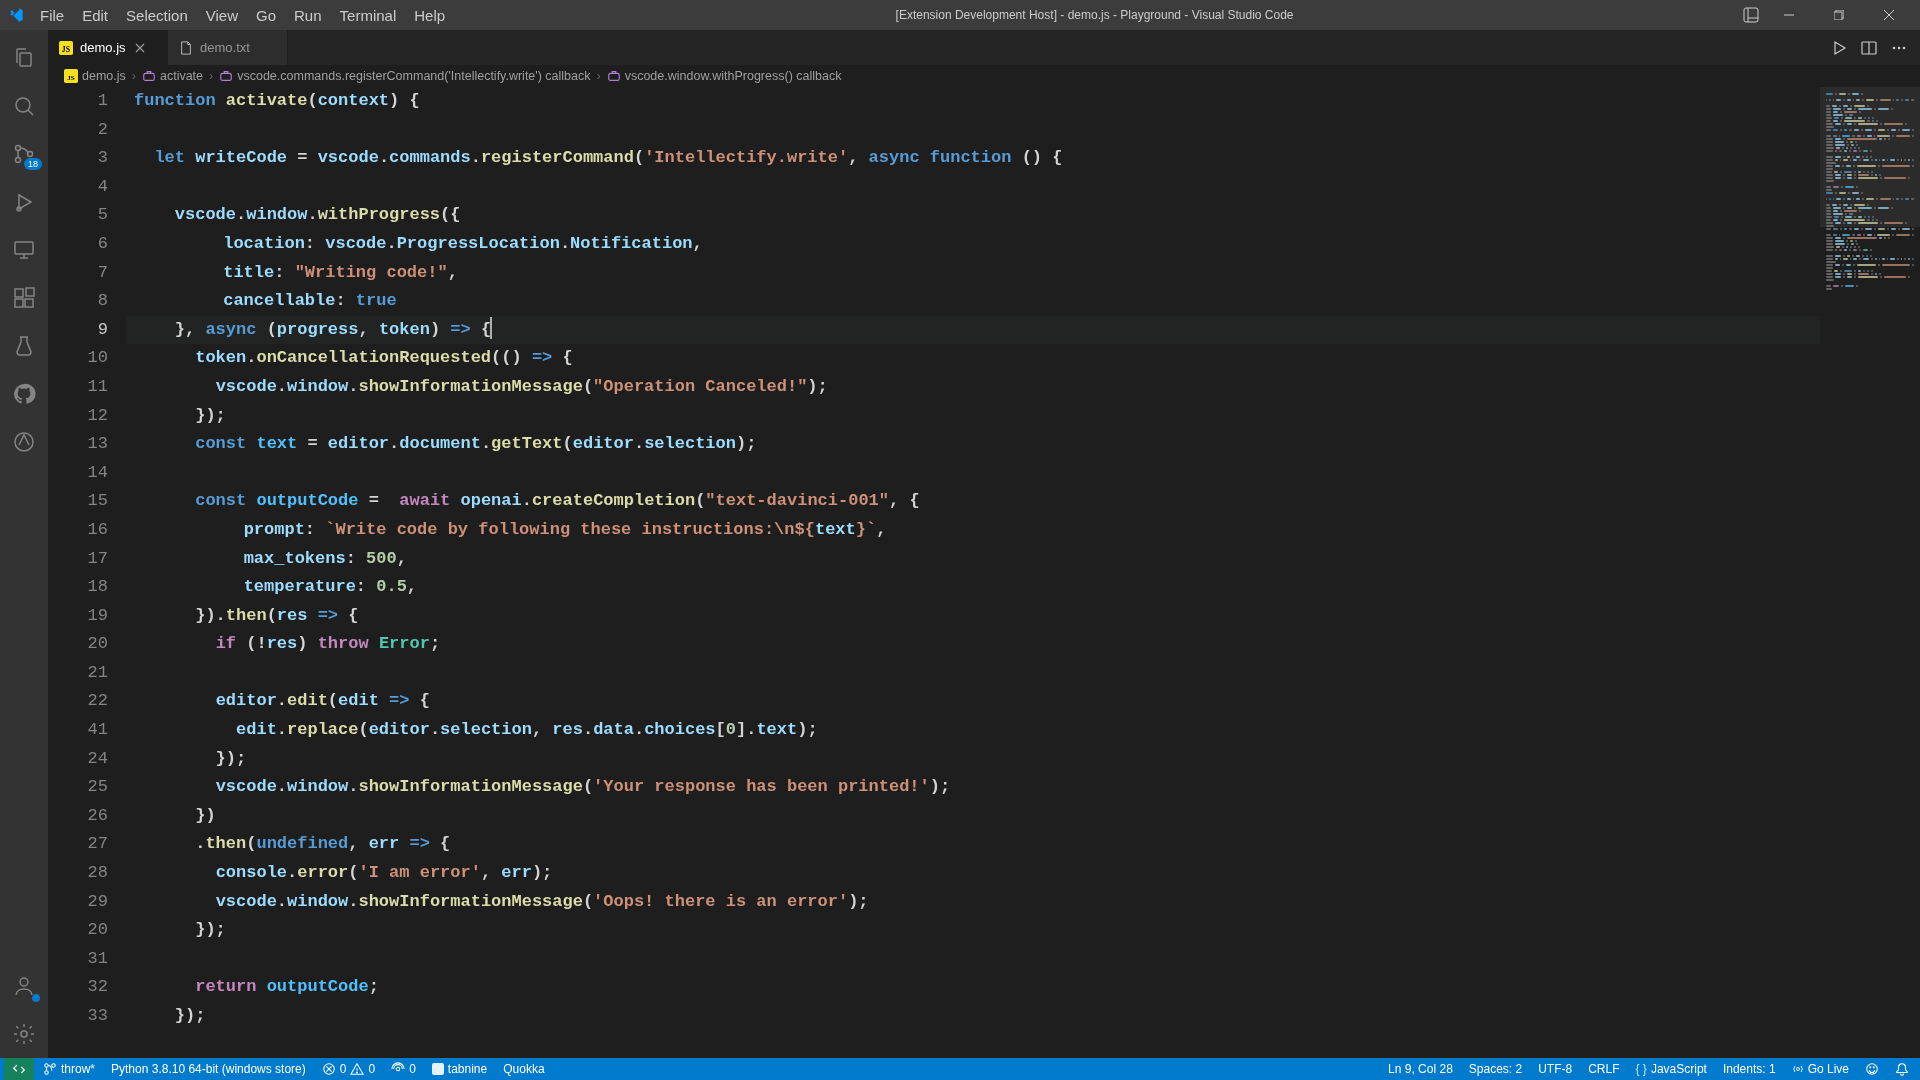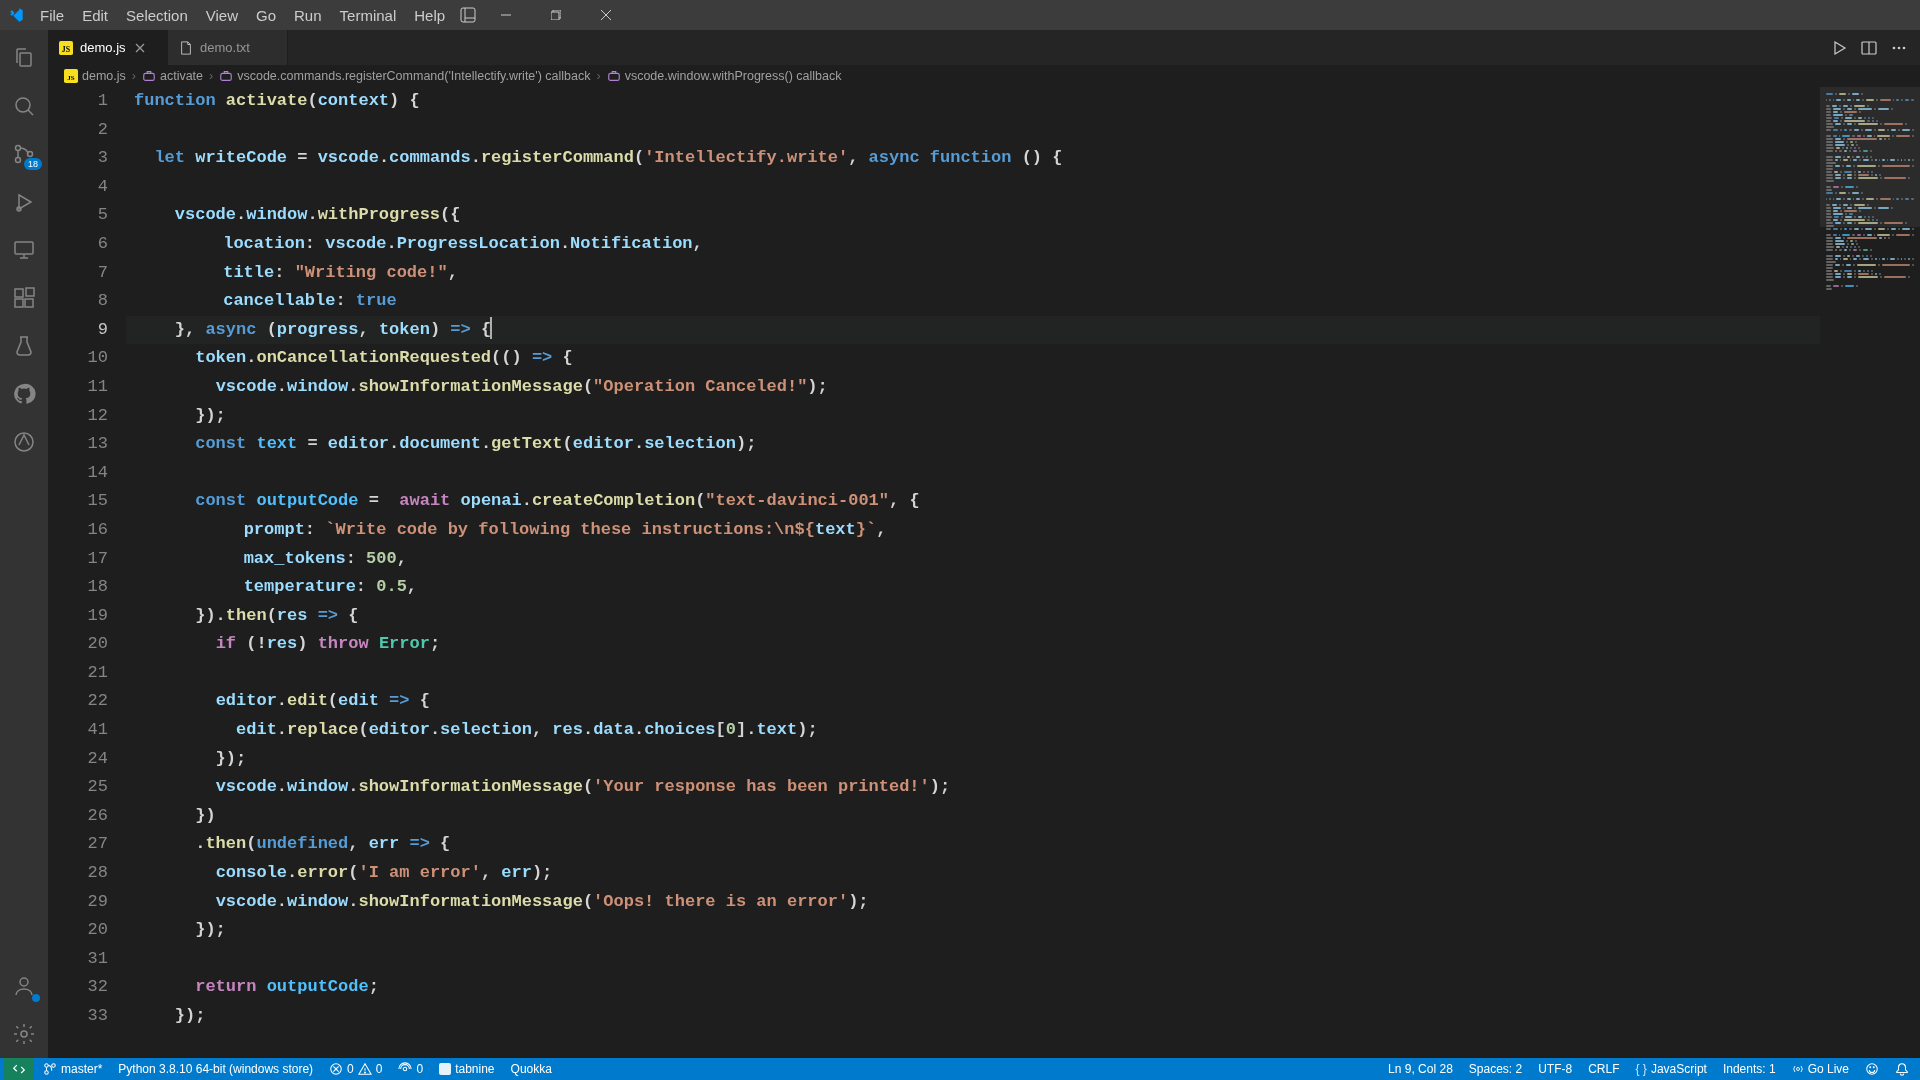--- a/index.html
+++ b/index.html
@@ -270,20 +270,21 @@
   <div class="menu-bar" id="menu-bar">
       <div class="menu-item">File</div>
       <div class="menu-item">Edit</div>
       <div class="menu-item">Selection</div>
       <div class="menu-item">View</div>
       <div class="menu-item">Go</div>
       <div class="menu-item">Run</div>
       <div class="menu-item">Terminal</div>
       <div class="menu-item">Help</div>
     </div>
+  <div class="window-title">[Extension Development Host] - demo.js - Playground - Visual Studio Code</div>
   <div class="layout-icon">
     <svg width="16" height="16" viewBox="0 0 16 16" stroke="#cccccc" stroke-width="1" fill="none">
         <rect x="1" y="1" width="14" height="14" rx="2"></rect>
         <line x1="5" y1="1" x2="5" y2="15"></line>
         <line x1="5" y1="11" x2="15" y2="11"></line>
       </svg>
   </div>
   <div class="window-controls">
     <div class="win-ctrl">
       <svg width="10" height="10" viewBox="0 0 10 10">
@@ -1064,21 +1065,21 @@
           <path d="M5 3l-4 4 4 4 1-1-3-3 3-3zM11 5l4 4-4 4-1-1 3-3-3-3z"></path>
         </svg>
     </div>
     <div class="status-item">
       <svg width="14" height="14" viewBox="0 0 16 16" fill="none" stroke="#fff" stroke-width="1.2">
           <circle cx="4" cy="4" r="2"></circle>
           <circle cx="4" cy="12" r="2"></circle>
           <circle cx="12" cy="4" r="2"></circle>
           <path d="M4 6v4M6 4c3 0 4 3 4 6"></path>
         </svg>
-      <span>master*</span>
+      <span>throw*</span>
     </div>
     <div class="status-item">
       <span>Python 3.8.10 64-bit (windows store)</span>
     </div>
     <div class="status-item">
       <svg width="14" height="14" viewBox="0 0 16 16" fill="none" stroke="#fff" stroke-width="1.2">
           <circle cx="8" cy="8" r="6"></circle>
           <line x1="5" y1="5" x2="11" y2="11"></line>
           <line x1="11" y1="5" x2="5" y2="11"></line>
         </svg>

